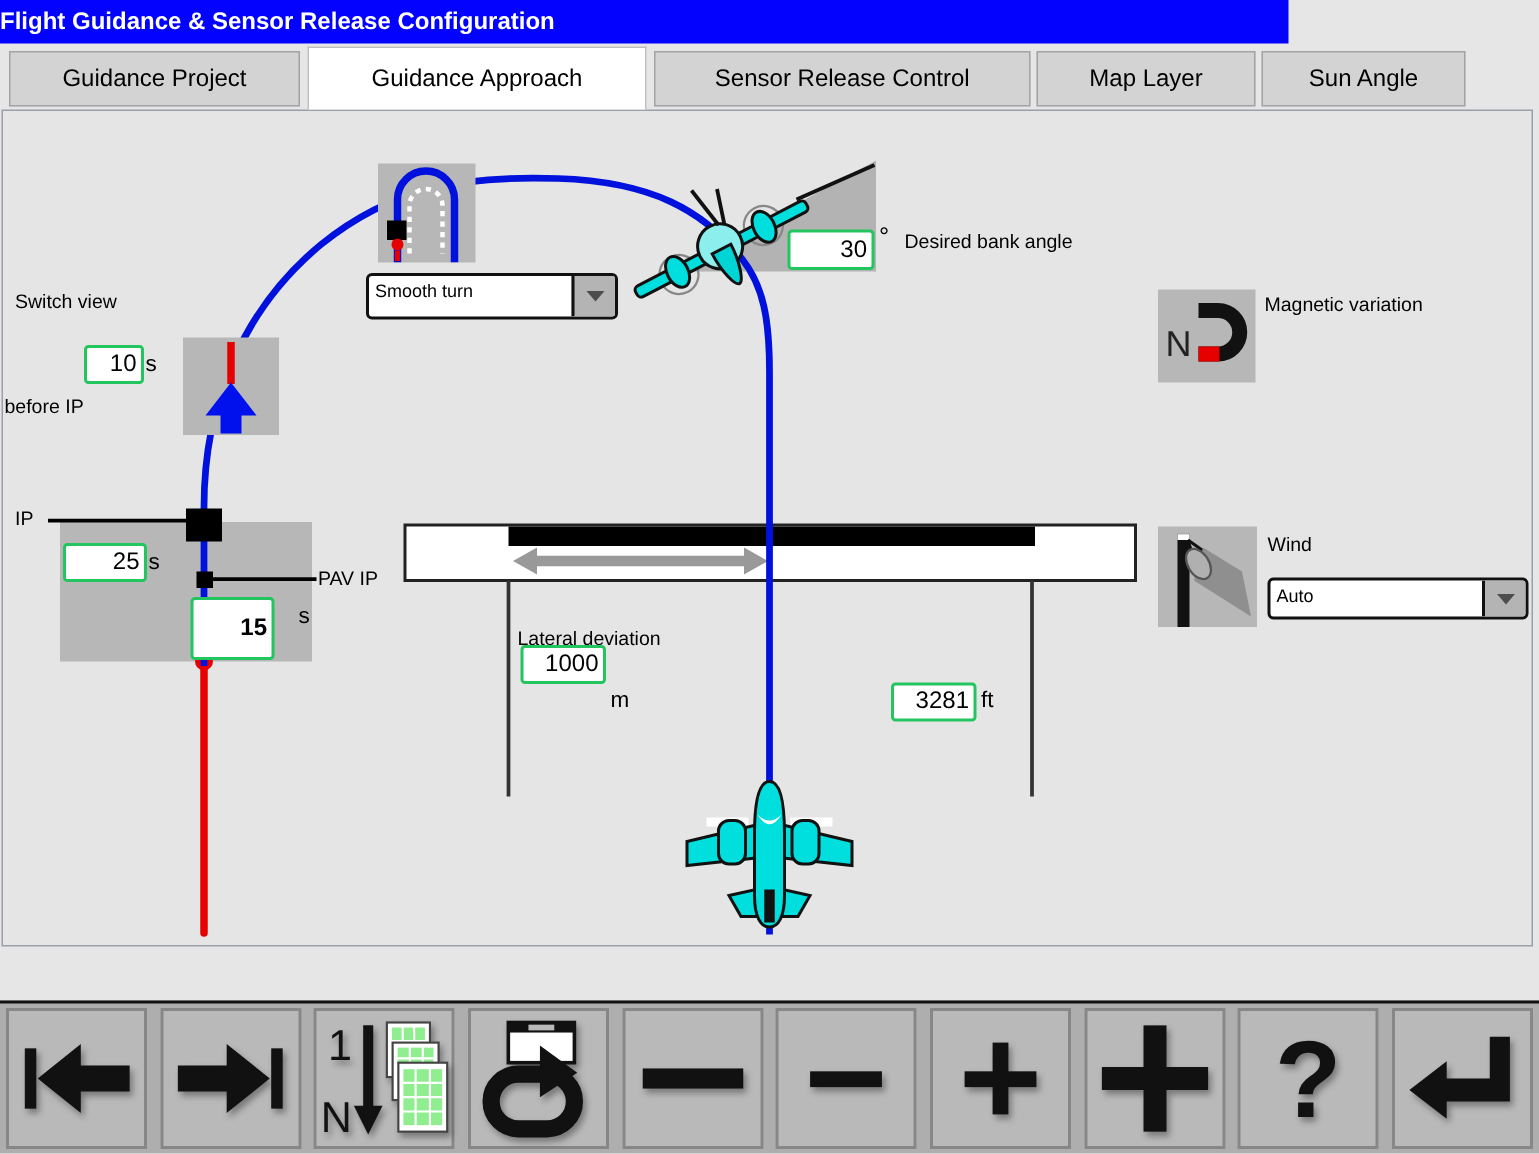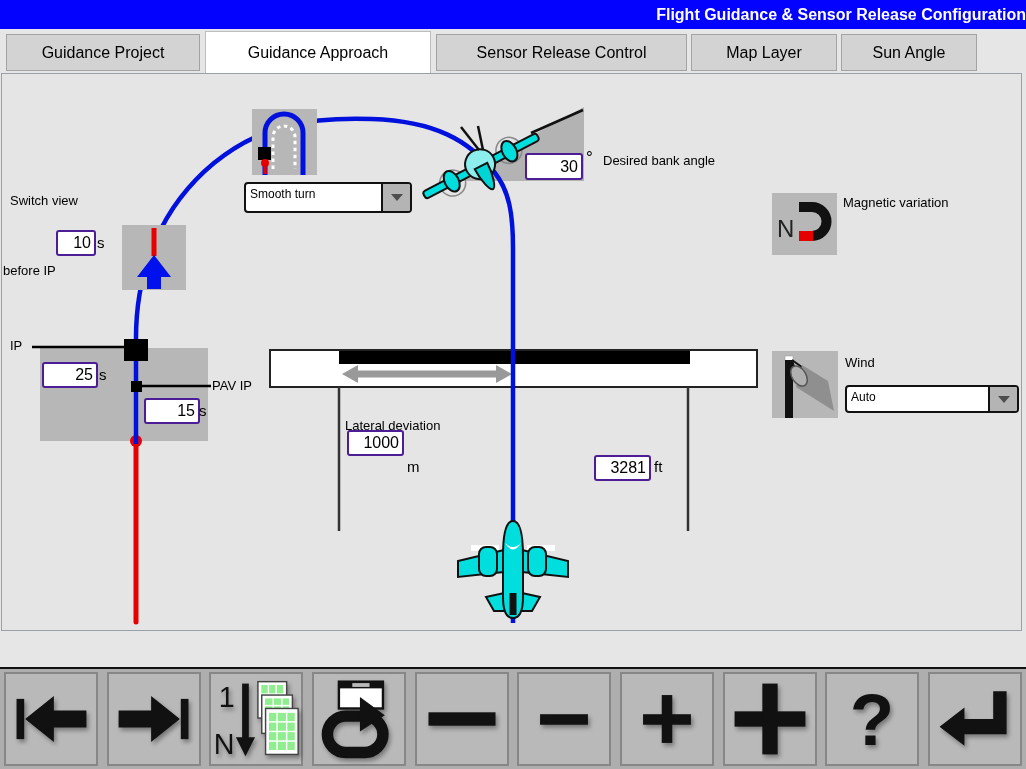--- a/index.html
+++ b/index.html
@@ -1,42 +1,42 @@
 <!DOCTYPE html>
 <html><head>
 <meta charset="utf-8">
 <style>
   html,body{margin:0;padding:0;}
   body{width:1026px;height:769px;background:#e6e6e6;font-family:"Liberation Sans",sans-serif;color:#000;}
   #app{position:relative;width:1026px;height:769px;overflow:hidden;}
 
   
-  .titlebar{position:absolute;left:0;top:0;width:1026px;height:29px;background:#0202fe;
-    display:flex;align-items:center;justify-content:flex-end;}
+  .titlebar{position:absolute;left:0;top:0;width:859px;height:29px;background:#0202fe;
+    display:flex;align-items:center;justify-content:flex-start;}
   .titlebar span{color:#fff;font-weight:bold;font-size:16px;}
 
   
   .tab{position:absolute;top:34px;height:37px;background:#d3d3d3;border:1px solid #a3a3a3;
     box-sizing:border-box;display:flex;align-items:center;justify-content:center;
     font-size:16px;cursor:default;}
   .tab.active{top:31px;height:42px;background:#fff;border-color:#bdbdbd;border-bottom:none;z-index:3;}
 
   
   .mainpanel{position:absolute;left:1px;top:73px;width:1021px;height:558px;
     background:#e5e5e5;border:1px solid #98a0ac;box-sizing:border-box;z-index:0;}
 
   .graybox{position:absolute;background:#b7b7b7;z-index:2;}
   .underlay{position:absolute;background:#b7b7b7;z-index:0;}
 
   svg.overlay{position:absolute;left:0;top:0;z-index:1;pointer-events:none;}
 
   .lbl{position:absolute;font-size:13px;white-space:nowrap;z-index:2;}
   .unit{position:absolute;font-size:15px;z-index:2;}
 
-  input.num{position:absolute;box-sizing:border-box;border:2px solid #4c1d95;border-radius:3px;
+  input.num{position:absolute;box-sizing:border-box;border:2px solid #22c55e;border-radius:3px;
     background:#fff;font-family:"Liberation Sans",sans-serif;font-size:16px;text-align:right;
     padding:0 3px 0 0;z-index:2;}
 
   .combo{position:absolute;box-sizing:border-box;border:2px solid #111;border-radius:4px;
     background:#fff;display:flex;z-index:2;overflow:hidden;}
   .combo .val{flex:1;font-size:12px;padding:3px 0 0 4px;white-space:nowrap;}
   .combo .btn{width:27px;background:#b4b4b4;border-left:2px solid #111;
     display:flex;align-items:center;justify-content:center;}
   .combo .tri{width:0;height:0;border-left:6px solid transparent;border-right:6px solid transparent;
     border-top:7px solid #4d4d4d;}
@@ -140,21 +140,21 @@
       <line x1="32" y1="3" x2="32" y2="31" stroke="#e60000" stroke-width="5"></line>
       <polygon points="32,30 15,52 25,52 25,64 39,64 39,52 49,52" fill="#0011ee"></polygon>
     </svg>
   </div>
 
   <div class="lbl" style="left:10px;top:338px;">IP</div>
   <input class="num" style="left: 42px; top: 362px; width: 56px; height: 26px;" value="25">
   <span class="unit" style="left:99px;top:366px;">s</span>
 
   <div class="lbl" style="left:212px;top:378px;">PAV IP</div>
-  <input class="num" style="left: 144px; top: 398px; width: 56px; height: 26px;" value="15">
+  <input class="num" style="left: 127px; top: 398px; width: 56px; height: 42px; font-weight: bold;" value="15">
   <span class="unit" style="left:199px;top:402px;">s</span>
 
   <div class="graybox" style="left:252px;top:109px;width:65px;height:66px;">
     <svg width="65" height="66" viewBox="0 0 65 66">
       <path d="M13,66 L13,24 A19,19 0 0 1 51,24 L51,66" fill="none" stroke="#0011dd" stroke-width="5"></path>
       <path d="M21,60 L21,28 A11,11 0 0 1 43,28 L43,60" fill="none" stroke="#fff" stroke-width="3" stroke-dasharray="3.5,3.5"></path>
       <rect x="6" y="38" width="13" height="13" fill="#000"></rect>
       <circle cx="13" cy="54" r="4" fill="#e60000"></circle>
       <line x1="13" y1="58" x2="13" y2="65" stroke="#e60000" stroke-width="3.5"></line>
     </svg>

